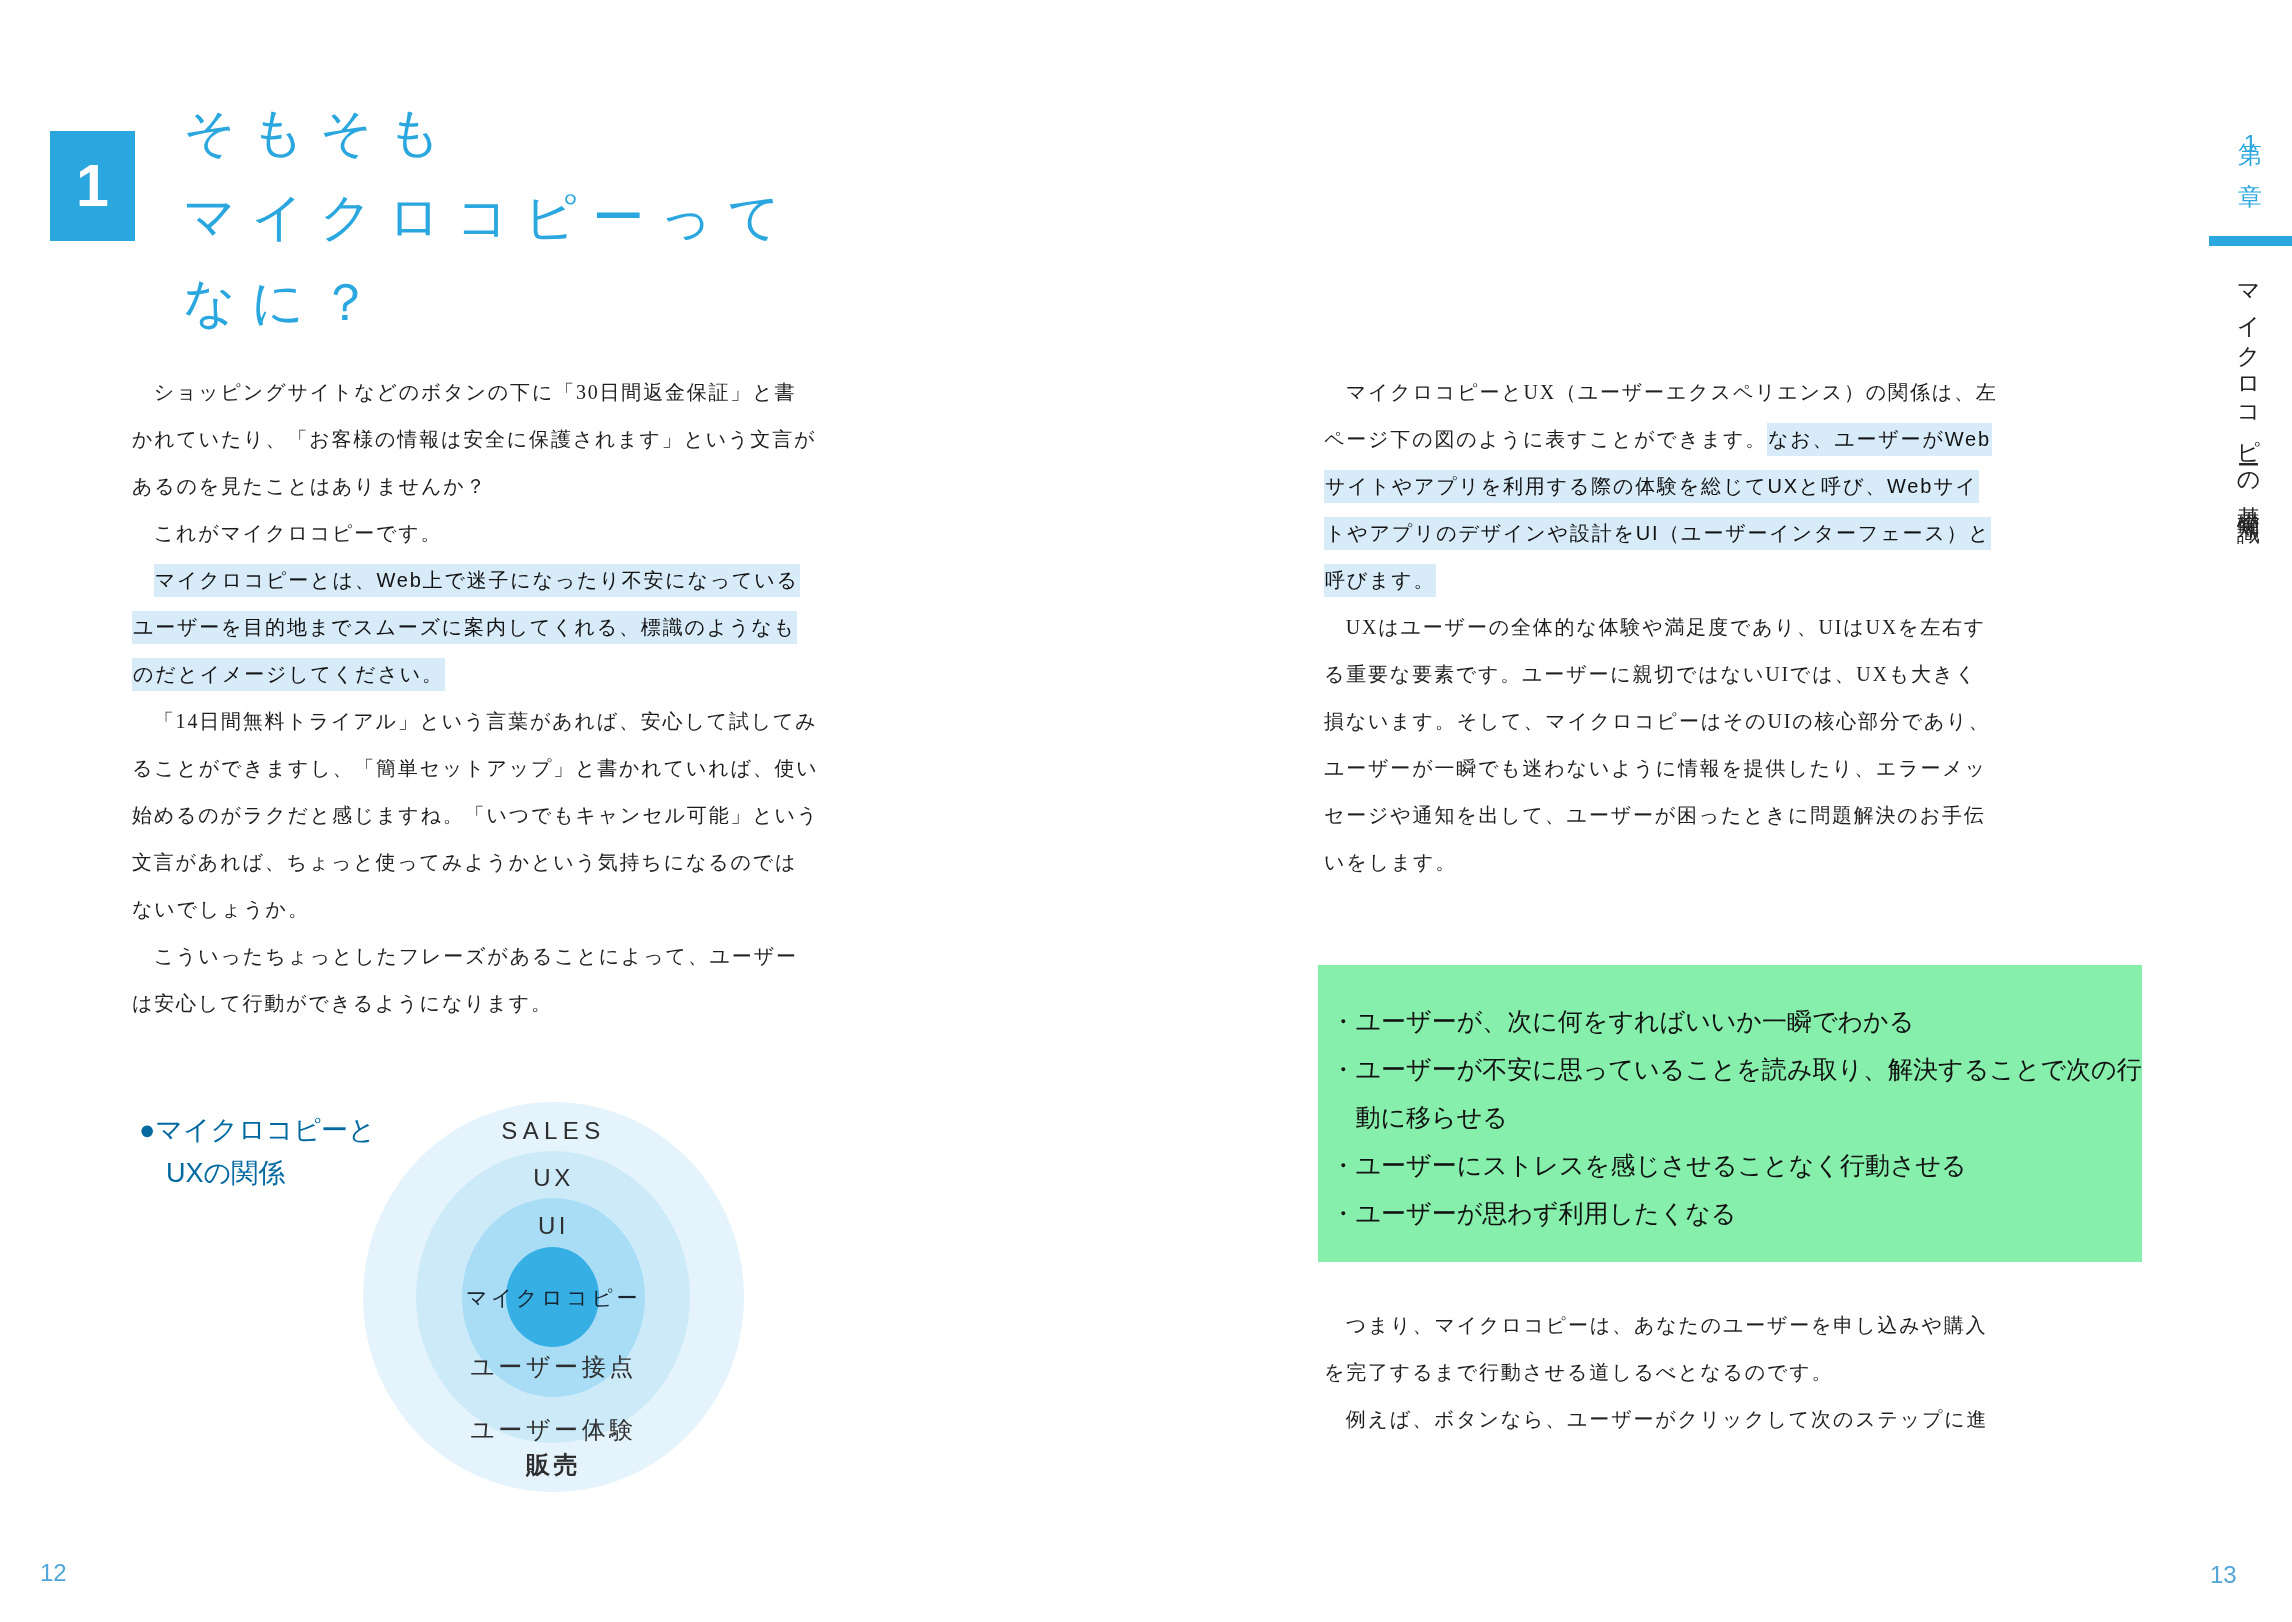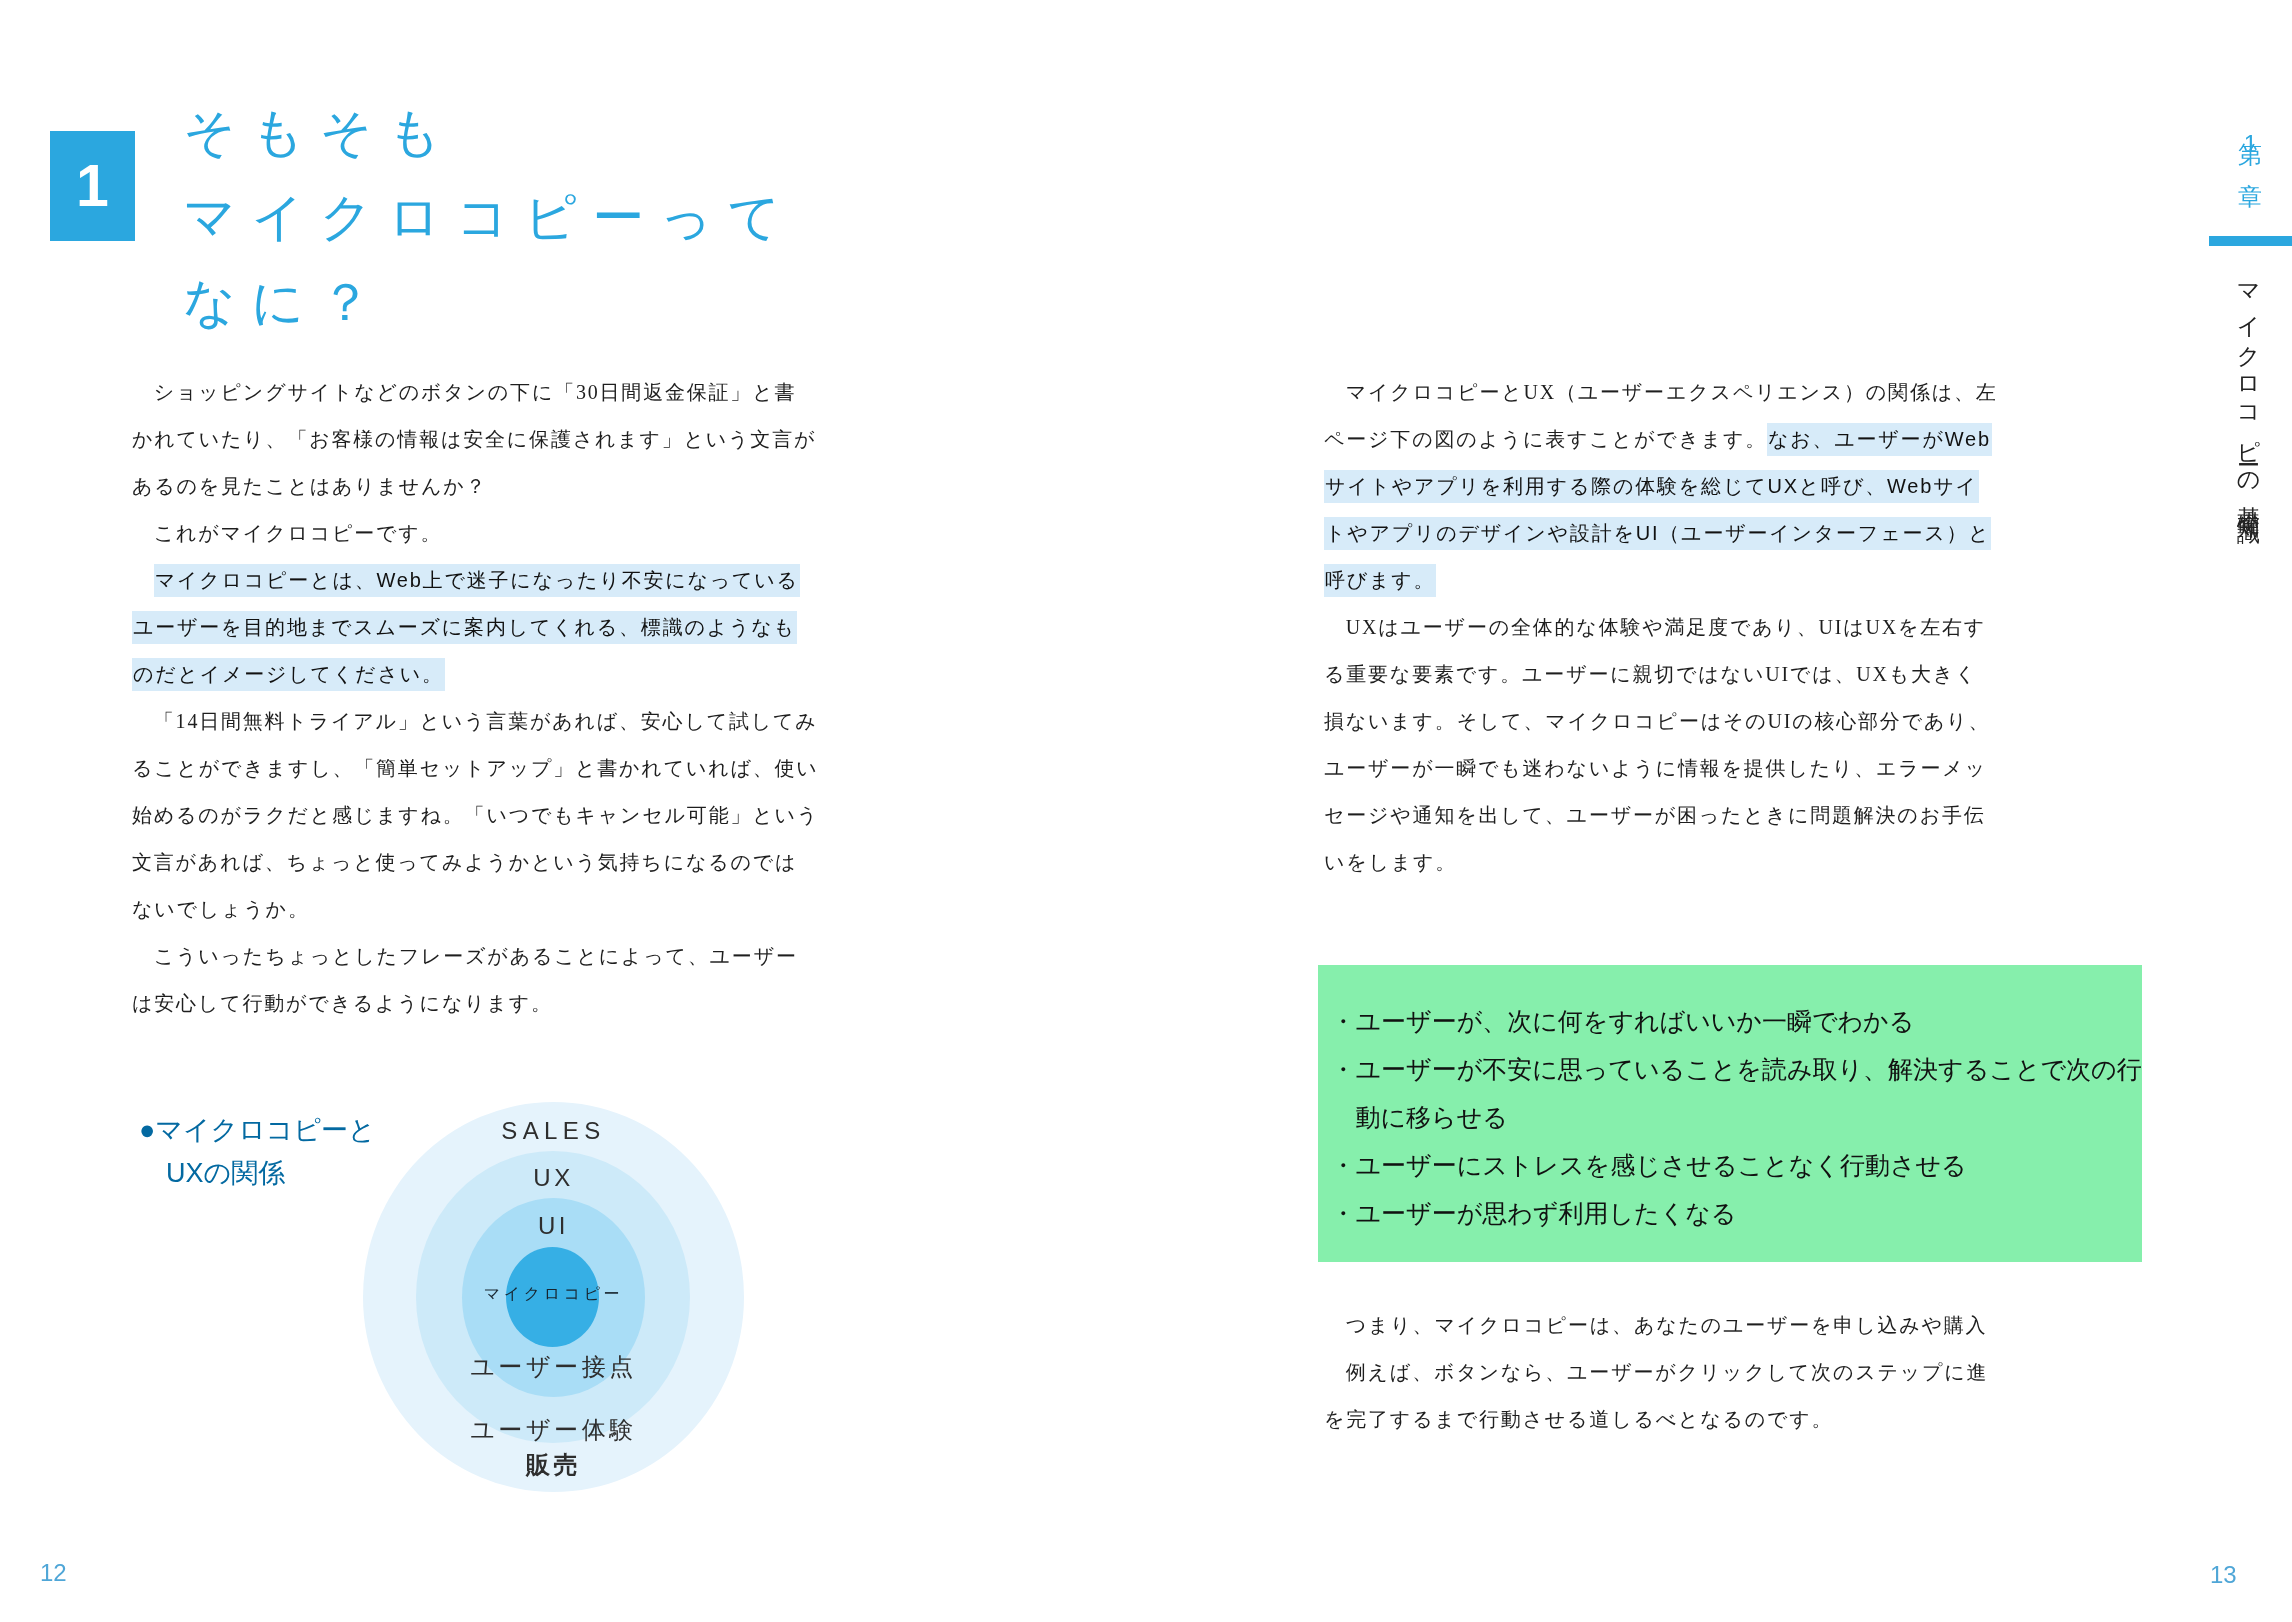--- a/index.html
+++ b/index.html
@@ -62,21 +62,21 @@
   .ring3{left:99px;top:96px;width:183px;height:199px;}
   .ring4{left:143px;top:145px;width:93px;height:100px;}
   .dlabel{
     position:absolute;left:0;width:381px;text-align:center;
     font-family:"Liberation Sans","DejaVu Sans",sans-serif;
     font-size:24px;color:#2e2e2e;letter-spacing:3.6px;white-space:nowrap;
   }
   .dl-sales{top:15px;letter-spacing:5.4px;}
   .dl-ux{top:62px;}
   .dl-ui{top:110px;}
-  .dl-center{top:182px;font-size:16px;color:#17242e;}
+  .dl-center{top:182px;font-size:21px;color:#17242e;}
   .dl-touch{top:249px;}
   .dl-exp{top:300px;margin-top:12px;}
   .dl-sell{top:347px;font-weight:bold;}
 
   
   .roles-box{
     left:1318px;top:965px;width:824px;height:297px;
     background:var(--graybox,#E2E2E4);
     padding:32px 0 0 12.5px;box-sizing:border-box;
   }
@@ -179,22 +179,22 @@
   <div class="abs roles-box" style="background: #86efac;">
       <div class="tline"><span>・ユーザーが、次に何をすればいいか一瞬でわかる</span></div>
       <div class="tline"><span>・ユーザーが不安に思っていることを読み取り、解決することで次の行</span></div>
       <div class="tline"><span>　動に移らせる</span></div>
       <div class="tline"><span>・ユーザーにストレスを感じさせることなく行動させる</span></div>
       <div class="tline"><span>・ユーザーが思わず利用したくなる</span></div>
     </div>
 
   <div class="abs col col-right-bottom">
       <div class="tline"><span>　つまり、マイクロコピーは、あなたのユーザーを申し込みや購入</span></div>
+      <div class="tline"><span>を完了するまで行動させる道しるべとなるのです。</span></div>
       <div class="tline"><span>　例えば、ボタンなら、ユーザーがクリックして次のステップに進</span></div>
-      <div class="tline"><span>を完了するまで行動させる道しるべとなるのです。</span></div>
     </div>
 
   <div class="abs chapter-marker">第1章</div>
   <div class="abs sidebar-bar"></div>
   <div class="abs sidebar-title">マイクロコピーの基礎知識</div>
 
   <div class="abs pagenum pagenum-left">12</div>
   <div class="abs pagenum pagenum-right">13</div>
 
 </div>

